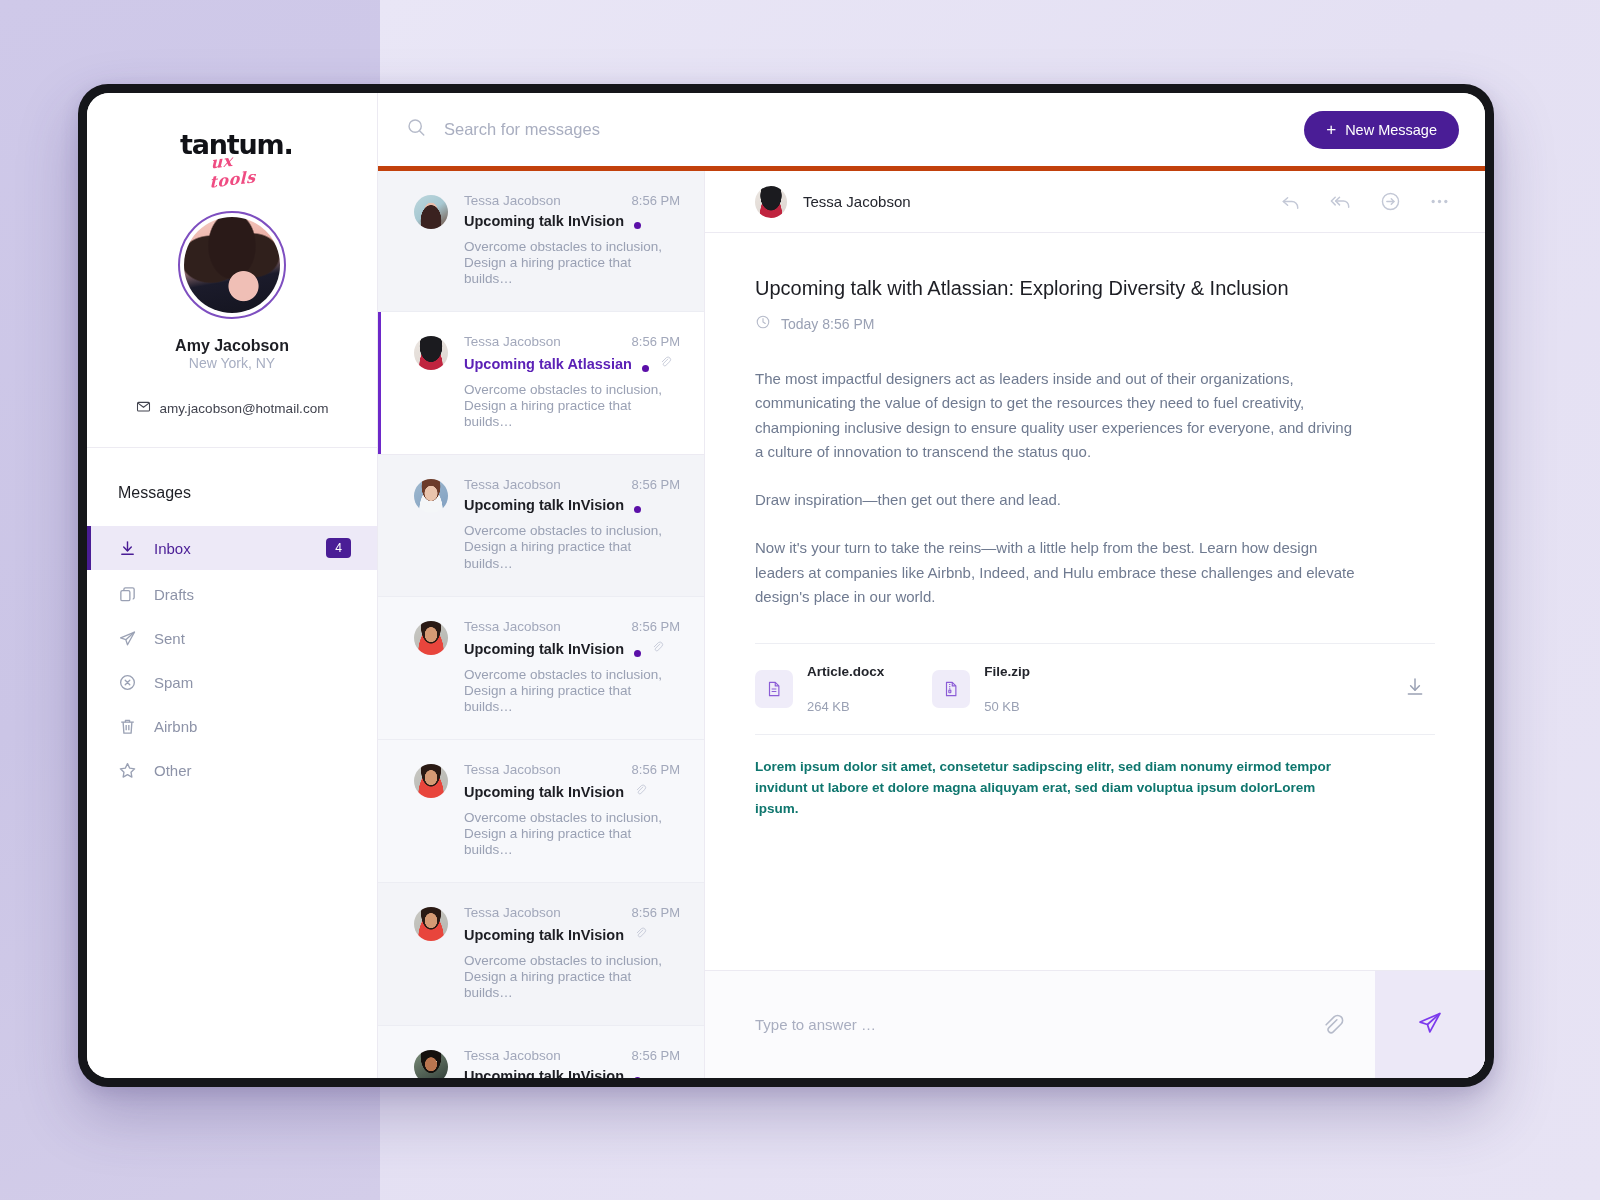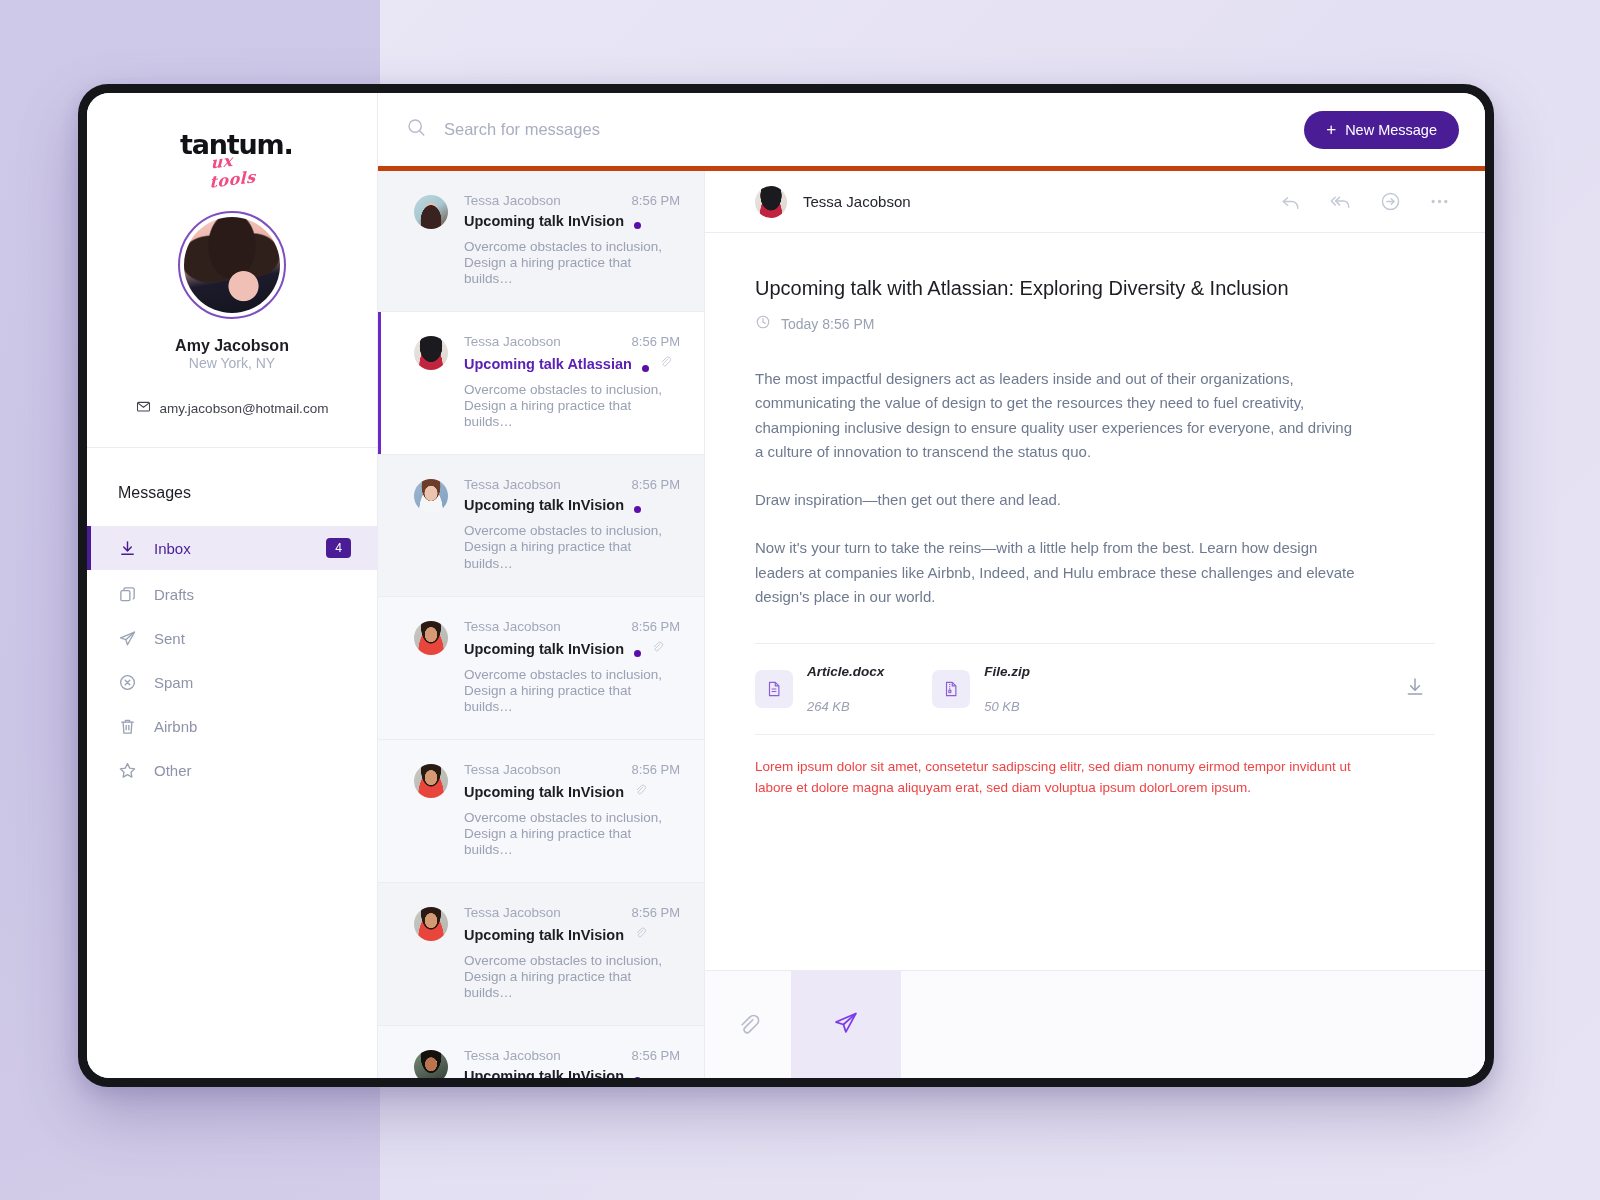--- a/index.html
+++ b/index.html
@@ -229,34 +229,34 @@
   #reader-body { flex: 1; padding: 44px 50px 0 50px; overflow: hidden; }
   #mail-subject { font-size: 20px; color: #1d1e24; font-weight: 400; margin-bottom: 14px; }
   #mail-date-row { display: flex; align-items: center; gap: 10px; color: #9aa1b4; font-size: 14px; margin-bottom: 34px; }
   .mail-para {
     font-size: 15px; line-height: 1.62; color: #6f7a90;
     margin-bottom: 24px; max-width: 600px;
   }
   #attach-sep { border-top: 1px solid #edeef3; margin: 34px 0 0; }
   #attachments {
     display: flex; align-items: center; gap: 48px;
-    padding: 20px 0 20px; position: relative; font-style: italic;
+    padding: 20px 0 20px; position: relative;
   }
   .attach { display: flex; align-items: center; gap: 14px; cursor: pointer; }
   .attach-ico {
     width: 38px; height: 38px; border-radius: 7px;
     background: #efecf9; display: flex; align-items: center; justify-content: center;
   }
   .attach-name { font-size: 13.5px; font-weight: 700; color: #23252c; }
   .attach-size { font-size: 13px; color: #9aa1b4; margin-top: 20px; }
   #download-all { position: absolute; right: 8px; cursor: pointer; }
   #footer-sep { border-top: 1px solid #edeef3; }
   #mail-footer {
     padding-top: 22px; font-size: 13.5px; line-height: 1.55;
-    color: #ef4444; max-width: 600px;
+    color: #0f766e; max-width: 600px; font-weight: bold;
   }
 
   
   #reply-bar {
     flex: 0 0 108px; height: 108px;
     border-top: 1px solid #eceaf2;
     display: flex; align-items: stretch;
     background: #fbfbfd;
   }
   #reply-input-wrap { flex: 1; display: flex; align-items: center; padding: 0 0 0 50px; }
@@ -617,20 +617,23 @@
                     <path d="M5.4 19h13.2"></path>
               </svg>
             </span>
           </div>
 
           <div id="footer-sep"></div>
           <div id="mail-footer">Lorem ipsum dolor sit amet, consetetur sadipscing elitr, sed diam nonumy eirmod tempor invidunt ut labore et dolore magna aliquyam erat, sed diam voluptua ipsum dolorLorem ipsum.</div>
         </div>
 
         <div id="reply-bar">
+          <div id="reply-input-wrap">
+            <input id="reply-input" type="text" placeholder="Type to answer …" style="">
+          </div>
           <div id="attach-btn">
             <svg width="25" height="25" viewBox="0 0 24 24" fill="none" stroke="#b6bbca" stroke-width="1.5" stroke-linecap="round">
               <path d="M16.2 7.4 8.6 15a2.9 2.9 0 0 0 4.1 4.1l7.6-7.6a4.8 4.8 0 0 0-6.8-6.8L5.9 12.3"></path>
             </svg>
           </div>
           <button id="send-btn">
             <span>
               <svg width="28" height="28" viewBox="0 0 24 24" fill="none" stroke="#7c3aed" stroke-width="1.5" stroke-linejoin="round">
                 <path d="M20.5 3.8 3.5 11.2l6.3 2.1 2.1 6.3z"></path>
                 <path d="M9.8 13.3 20.5 3.8"></path>

